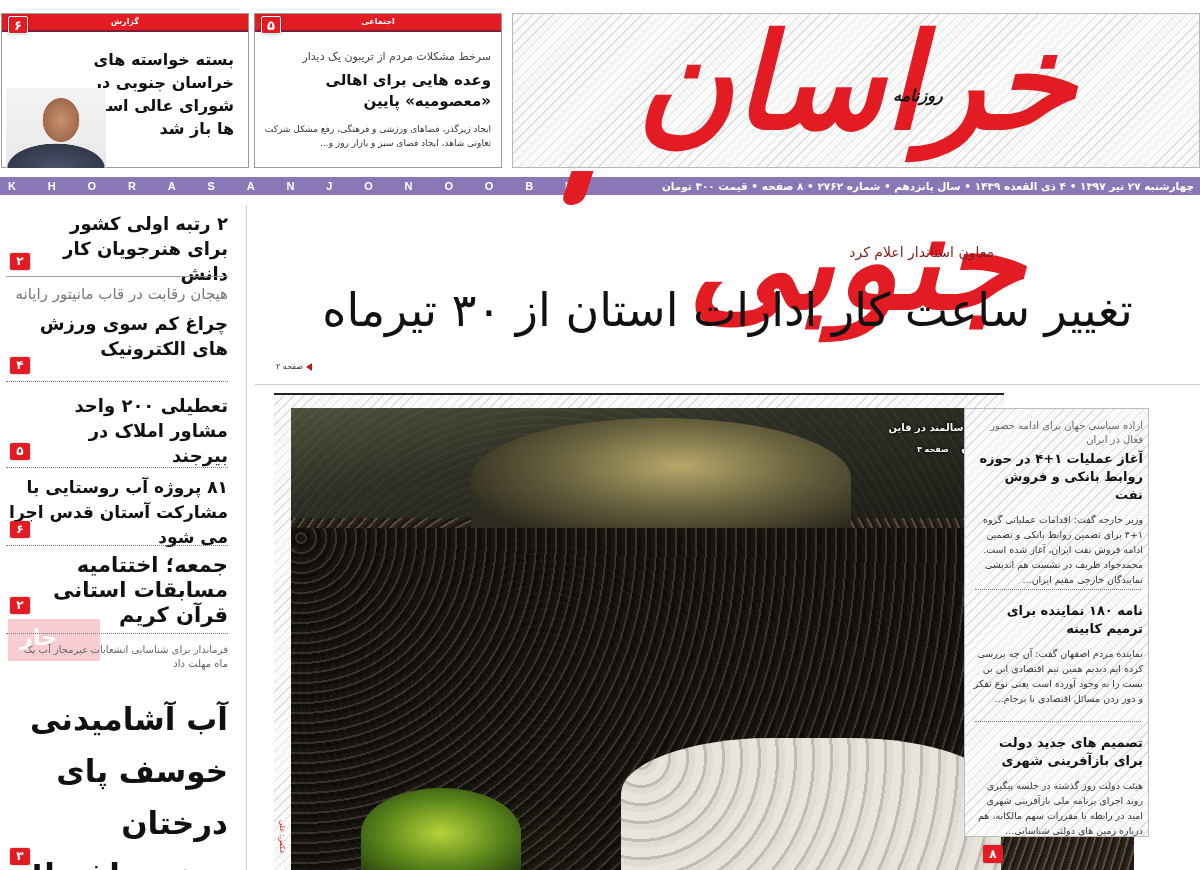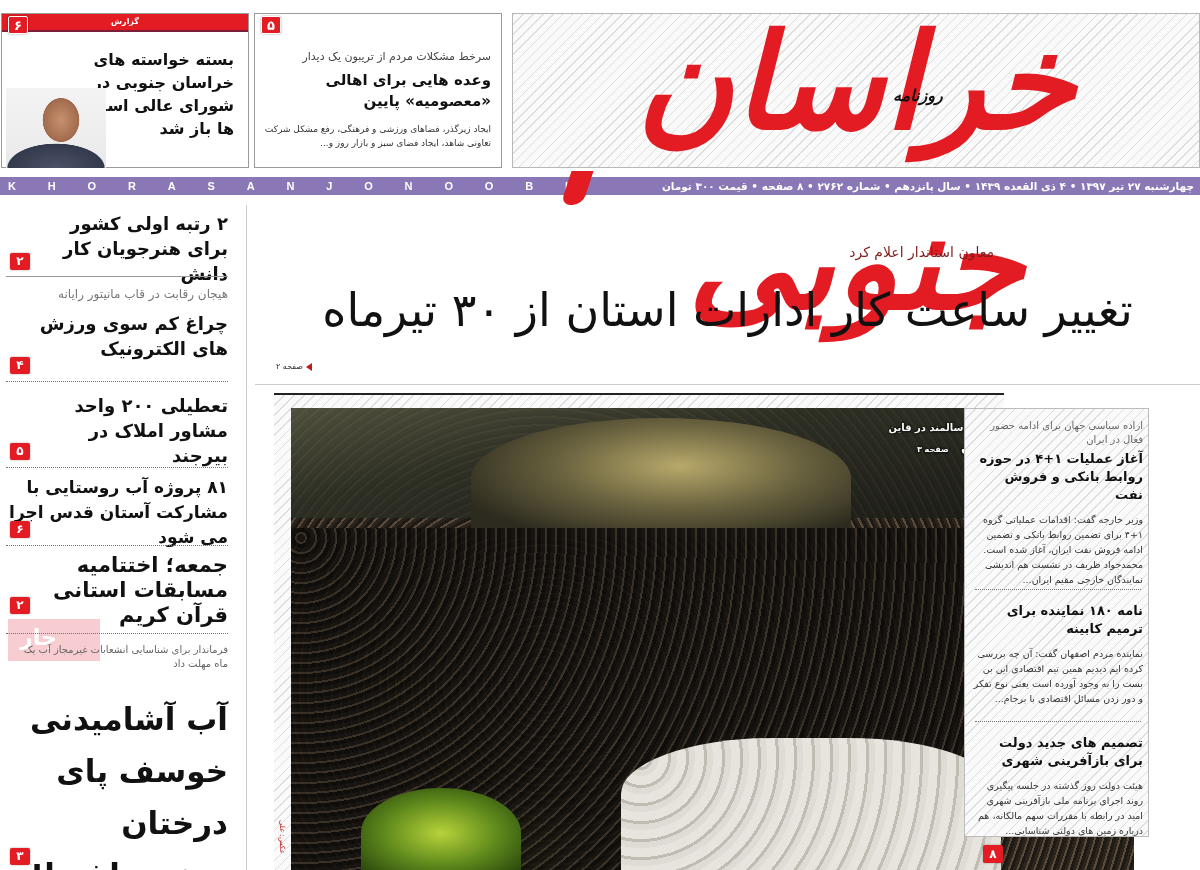--- a/index.html
+++ b/index.html
@@ -26,21 +26,21 @@
   
   .band { left: 0; top: 177px; width: 1200px; height: 18px; background: #8a77b5; }
   .latin { position: absolute; left: 8px; top: 0; width: 560px; height: 18px; display: flex; justify-content: space-between;
     color: #fff; font-weight: bold; font-size: 11px; line-height: 18px; font-family: "Liberation Sans", sans-serif; }
   .dateline { position: absolute; right: 6px; top: 0; height: 18px; line-height: 18px; color: #fff; font-size: 10.5px; font-weight: bold; direction: rtl; }
   .redslash { position: absolute; left: 566px; top: -6px; width: 22px; height: 34px; background: #e31b23; transform: skewX(-18deg); border-radius: 0 0 10px 10px; }
   
   .lcol { left: 0; top: 205px; width: 240px; height: 665px; }
   .lcol .item { position: absolute; left: 0; width: 228px; }
   .lcol .hl { font-size: 18px; font-weight: bold; line-height: 25px; direction: rtl; text-align: right; }
-  .lcol .kicker { font-size: 12px; color: #777; direction: rtl; text-align: right; line-height: 14px; }
+  .lcol .kicker { font-size: 15px; color: #777; direction: rtl; text-align: right; line-height: 14px; }
   .lcol .pnum { left: 10px; width: 20px; height: 17px; line-height: 17px; font-size: 12px; }
   .sep { position: absolute; left: 6px; width: 222px; height: 0; border-top: 1px solid #999; }
   .sep.dot { border-top: 1px dotted #777; }
   .vline { left: 246px; top: 205px; width: 1px; height: 665px; background: #ccc; }
   
   .kicker-main { left: 544px; top: 244px; width: 450px; text-align: right; font-size: 14px; color: #7f1d1d; direction: rtl; }
   .mainhl { left: 255px; top: 280px; width: 945px; text-align: center; font-size: 46px; font-weight: normal; direction: rtl; letter-spacing: -1px; line-height: 60px; }
   .pageref { left: 276px; top: 362px; font-size: 8px; direction: rtl; color: #333; }
   .pageref .tri { display: inline-block; width: 0; height: 0; border-top: 4px solid transparent; border-bottom: 4px solid transparent; border-right: 6px solid #c21a1a; vertical-align: middle; margin-left: 3px; }
   .hrule { left: 255px; top: 384px; width: 945px; height: 1px; background: #ccc; }
@@ -91,20 +91,21 @@
 <body>
 
 <div class="abs topbox" style="left:1px;top:13px;width:248px;height:155px;">
   <div class="bar">گزارش</div>
   <div class="pnum">۶</div>
   <div class="abs rtl" style="right:14px;top:34px;width:160px;font-size:16px;font-weight:bold;line-height:23px;">بسته خواسته های خراسان جنوبی در شورای عالی استان ها باز شد</div>
   <div class="abs photo-thumb" style="top:74px;"></div>
 </div>
 
 <div class="abs topbox" style="left:254px;top:13px;width:248px;height:155px;">
+  <div class="bar">اجتماعی</div>
   <div class="pnum">۵</div>
   <div class="abs rtl" style="right:10px;top:36px;width:230px;font-size:11px;color:#444;">سرخط مشکلات مردم از تریبون یک دیدار</div>
   <div class="abs rtl" style="right:10px;top:56px;width:190px;font-size:15px;font-weight:bold;line-height:21px;">وعده هایی برای اهالی «معصومیه» پایین</div>
   <div class="abs rtl" style="right:10px;top:108px;width:230px;font-size:9px;color:#333;line-height:14px;">ایجاد زیرگذر، فضاهای ورزشی و فرهنگی، رفع مشکل شرکت تعاونی شاهد، ایجاد فضای سبز و بازار روز و...</div>
 </div>
 
 <div class="abs masthead hatch">
   <div class="logo">خراسان جنوبی</div>
   <div class="daily">روزنامه</div>
 </div>

